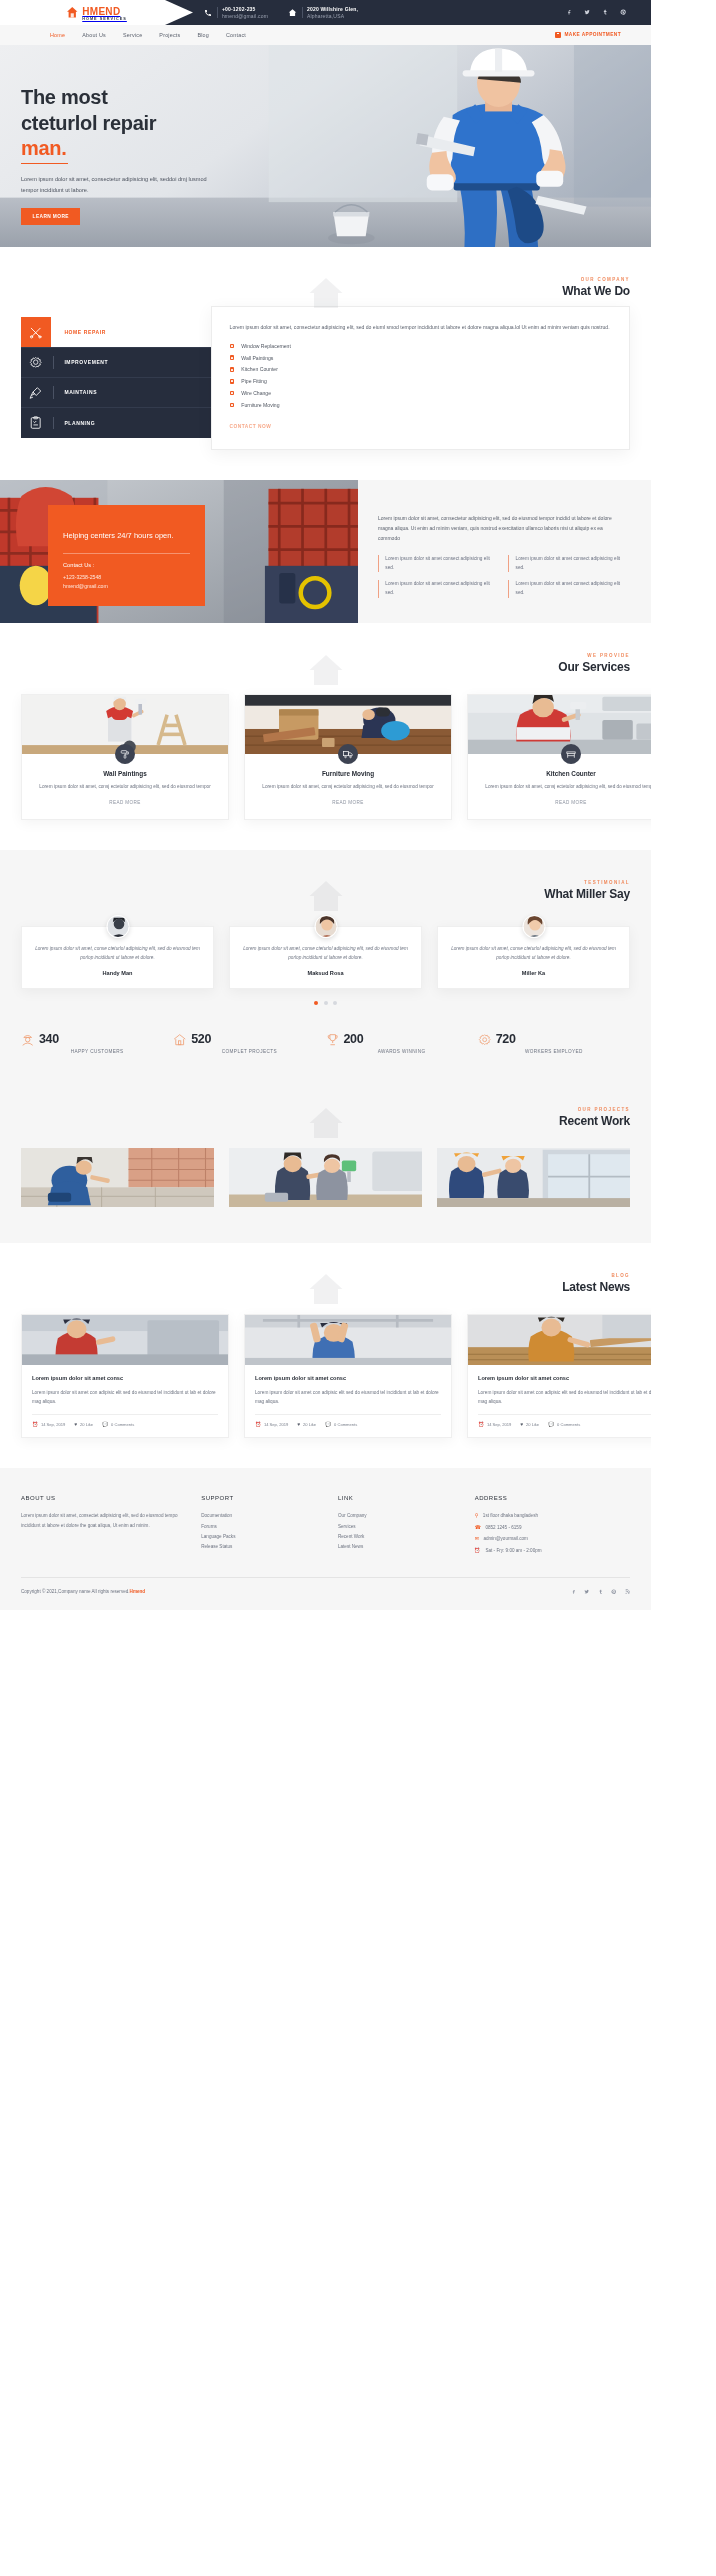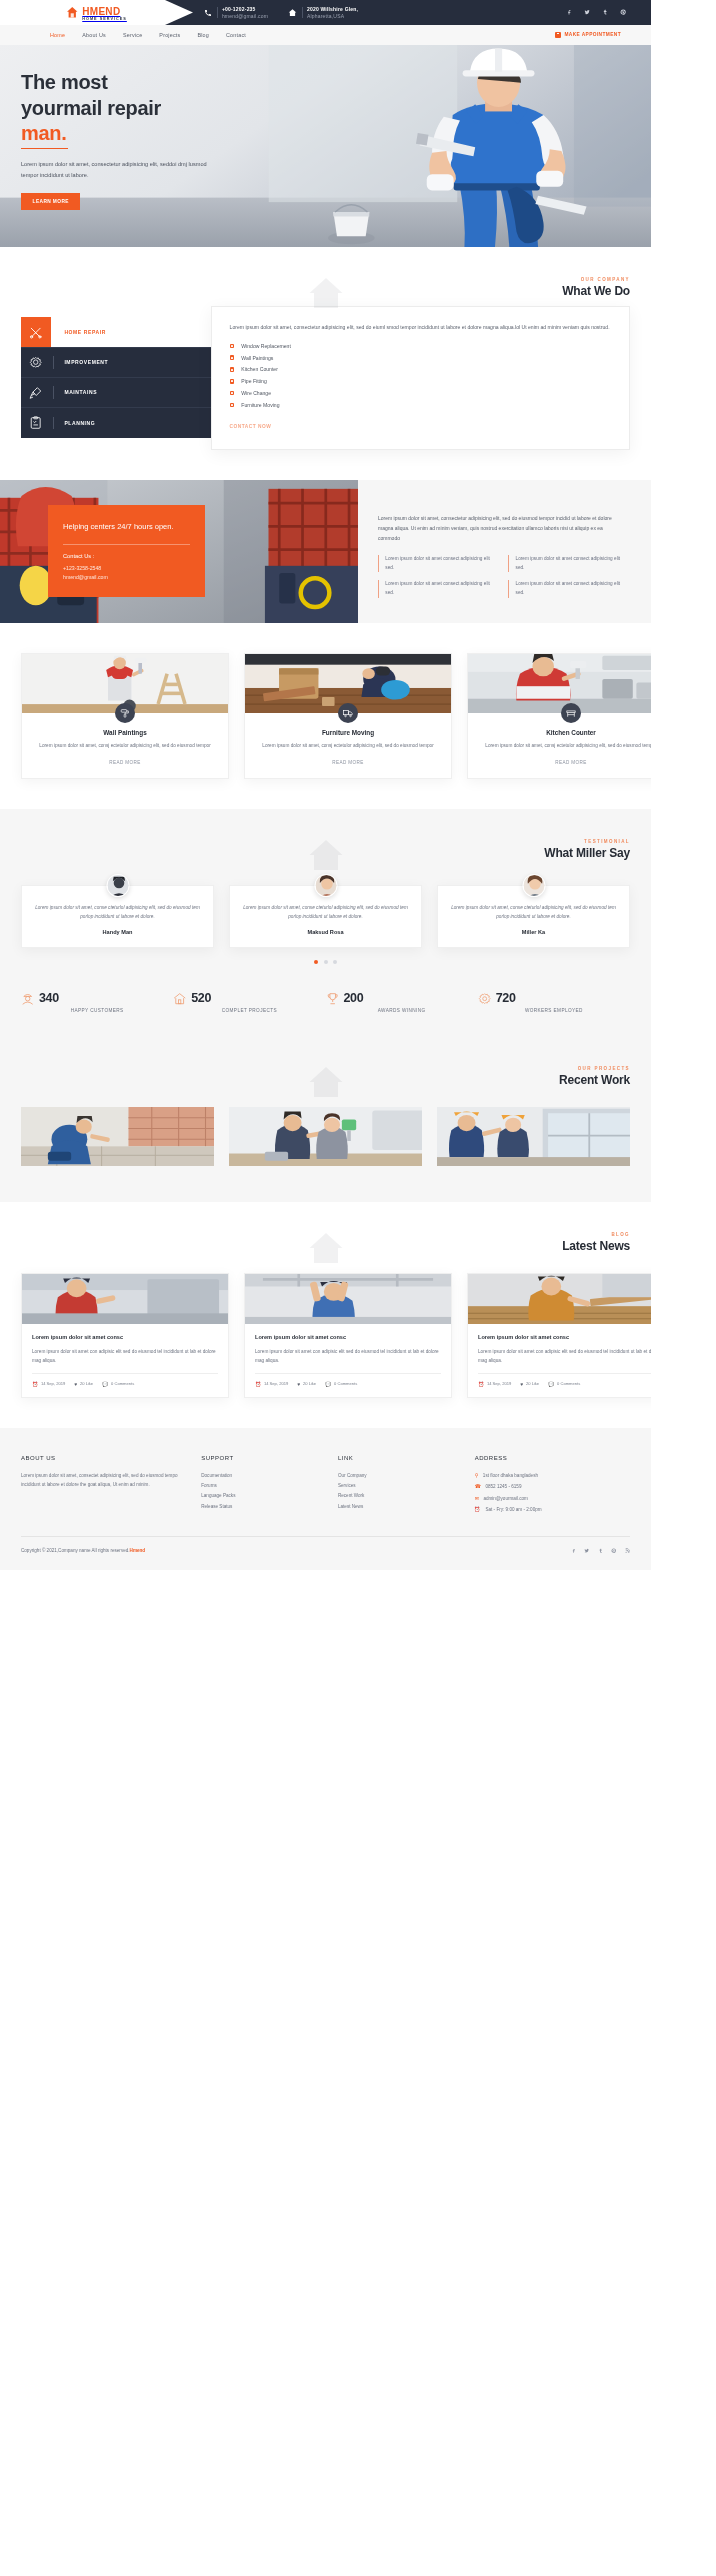--- a/index.html
+++ b/index.html
@@ -42,21 +42,21 @@
   .nav-link.active { color:#f15a22; }
   .nav-cta { margin-left:auto; display:flex; align-items:center; gap:3.6px; margin-right:9px; }
   .nav-cta-ic { width:5.4px; height:6.3px; background:#f15a22; border-radius:0.9px; position:relative; }
   .nav-cta-ic:after{ content:""; position:absolute; left:1.3px; top:1.3px; width:2.7px; height:0.9px; background:#fff;}
   .nav-cta-txt { font-size:4.8px; color:#f15a22; font-weight:bold; letter-spacing:0.4px; }
 
   
   .hero { height:202px; position:relative; overflow:hidden;
     background:linear-gradient(100deg,#e9eaec 0%,#dfe2e6 38%,#c9ced6 62%,#aeb6c2 100%); }
   .hero-photo{ position:absolute; inset:0; }
-  .hero-content { position:relative; z-index:3; width:609px; margin:0 auto; padding-top:25px; }
+  .hero-content { position:relative; z-index:3; width:609px; margin:0 auto; padding-top:40px; }
   .hero h1 { font-size:20px; line-height:1.28; font-weight:bold; color:#2b3039; letter-spacing:-0.3px; }
   .hero h1 .accent { color:#f15a22; position:relative; display:inline-block; }
   .hero h1 .accent:after{ content:""; position:absolute; left:0; bottom:-2.7px; width:47px; height:1.8px; background:#f15a22; }
   .hero p { margin-top:12.5px; font-size:5.6px; line-height:1.95; color:#4c525e; max-width:195px; }
   .btn-orange { display:inline-block; margin-top:11.6px; background:#f15a22; color:#fff;
     font-size:4.8px; font-weight:bold; letter-spacing:0.4px; padding:6.3px 11.6px; border:none; cursor:pointer; }
 
   
   .sec { padding:30px 0; }
   .sec-head { text-align:right; position:relative; margin-bottom:20px; }
@@ -81,21 +81,21 @@
   .wwd-list { margin-top:10px; }
   .wwd-li { display:flex; align-items:center; gap:7.2px; margin-bottom:5.8px; }
   .wwd-bullet { width:4.5px; height:4.5px; background:#f15a22; border-radius:0.9px; position:relative; flex:none;}
   .wwd-bullet:after{content:"";position:absolute;left:1.3px;top:1.3px;width:2px;height:2px;background:#fff;border-radius:0.4px;}
   .wwd-li span { font-size:5.1px; color:#4e545f; }
   .wwd-more { margin-top:10.7px; font-size:4.8px; letter-spacing:0.5px; font-weight:bold; color:#f7a98a; }
 
   
   .pro { display:flex; background:#f6f6f6; height:143px; }
   .pro-img { width:358px; position:relative; overflow:hidden; }
-  .pro-card { position:absolute; left:48px; top:25px; width:157px; background:#f15a22; color:#fff; padding:15px 15px 15px; }
+  .pro-card { position:absolute; left:48px; top:25px; width:157px; background:#f15a22; color:#fff; padding:24px 15px 15px; }
   .pro-card h3 { font-size:7.5px; line-height:1.75; font-weight:normal; }
   .pro-card hr { border:none; border-top:0.9px solid rgba(255,255,255,.35); margin:10.7px 0 8px; }
   .pro-card .cu { font-size:5.7px; margin-bottom:4.5px; }
   .pro-card .cl { font-size:5.2px; line-height:1.75; color:#ffe8de; }
   .pro-txt { flex:1; padding:23px 25px 0 20px; }
   .pro-txt h2 { font-size:10.3px; line-height:1.55; font-weight:bold; color:#272c35; }
   .pro-txt > p { margin-top:10px; font-size:5px; line-height:2; color:#5b616d; }
   .pro-grid { margin-top:11.6px; display:grid; grid-template-columns:1fr 1fr; gap:8px 12.5px; }
   .pro-item { border-left:1.3px solid #f0a184; padding-left:6.3px; font-size:4.7px; line-height:1.85; color:#6a7080; }
 
@@ -305,21 +305,21 @@
 
           <path d="M470 100 l60 14 l-2 10 l-60 -12z" fill="#e9ecef"></path>
           <path d="M466 98 l12 2 l-2 12 l-12 -2z" fill="#b9bec6"></path>
           <path d="M600 168 l54 12 l-3 9 l-54 -12z" fill="#eceff2"></path>
         </g>
       </svg>
     </div>
     <div class="hero-content">
       <h1>
         <span>The most</span><br>
-        <span>yourmail repair</span><br>
+        <span>cteturlol repair</span><br>
         <span class="accent">man.</span>
       </h1>
       <p>Lorem ipsum dolor sit amet, consectetur adipisicing elit, seddoi dmj lusmod tempor incididunt ut labore.</p>
       <button class="btn-orange">LEARN MORE</button>
     </div>
   </div>
 
   <div class="sec">
     <div class="container">
       <div class="sec-head">
@@ -482,20 +482,29 @@
         <div class="pro-item">Lorem ipsum dolor sit amet consect adipisicing elit sed.</div>
         <div class="pro-item">Lorem ipsum dolor sit amet consect adipisicing elit sed.</div>
         <div class="pro-item">Lorem ipsum dolor sit amet consect adipisicing elit sed.</div>
         <div class="pro-item">Lorem ipsum dolor sit amet consect adipisicing elit sed.</div>
       </div>
     </div>
   </div>
 
   <div class="sec">
     <div class="container">
+      <div class="sec-head">
+        <div class="sec-watermark">
+          <svg width="48" height="36" viewBox="0 0 24 24" fill="#262d3d">
+              <path d="M12 2 L23 12 H20 V22 H4 V12 H1 Z"></path>
+            </svg>
+        </div>
+        <div class="sec-sup">WE PROVIDE</div>
+        <div class="sec-title">Our Services</div>
+      </div>
 
       <div class="svc-grid">
 
         <div class="svc-card">
           <div class="svc-img">
             <svg width="206" height="59" viewBox="0 0 230 66" preserveAspectRatio="xMidYMid slice">
               <rect width="230" height="66" fill="#f2f2f1"></rect>
               <rect y="56" width="230" height="10" fill="#c8a87c"></rect>
               <g>
                 <rect x="96" y="20" width="26" height="32" fill="#e9eaec"></rect>

